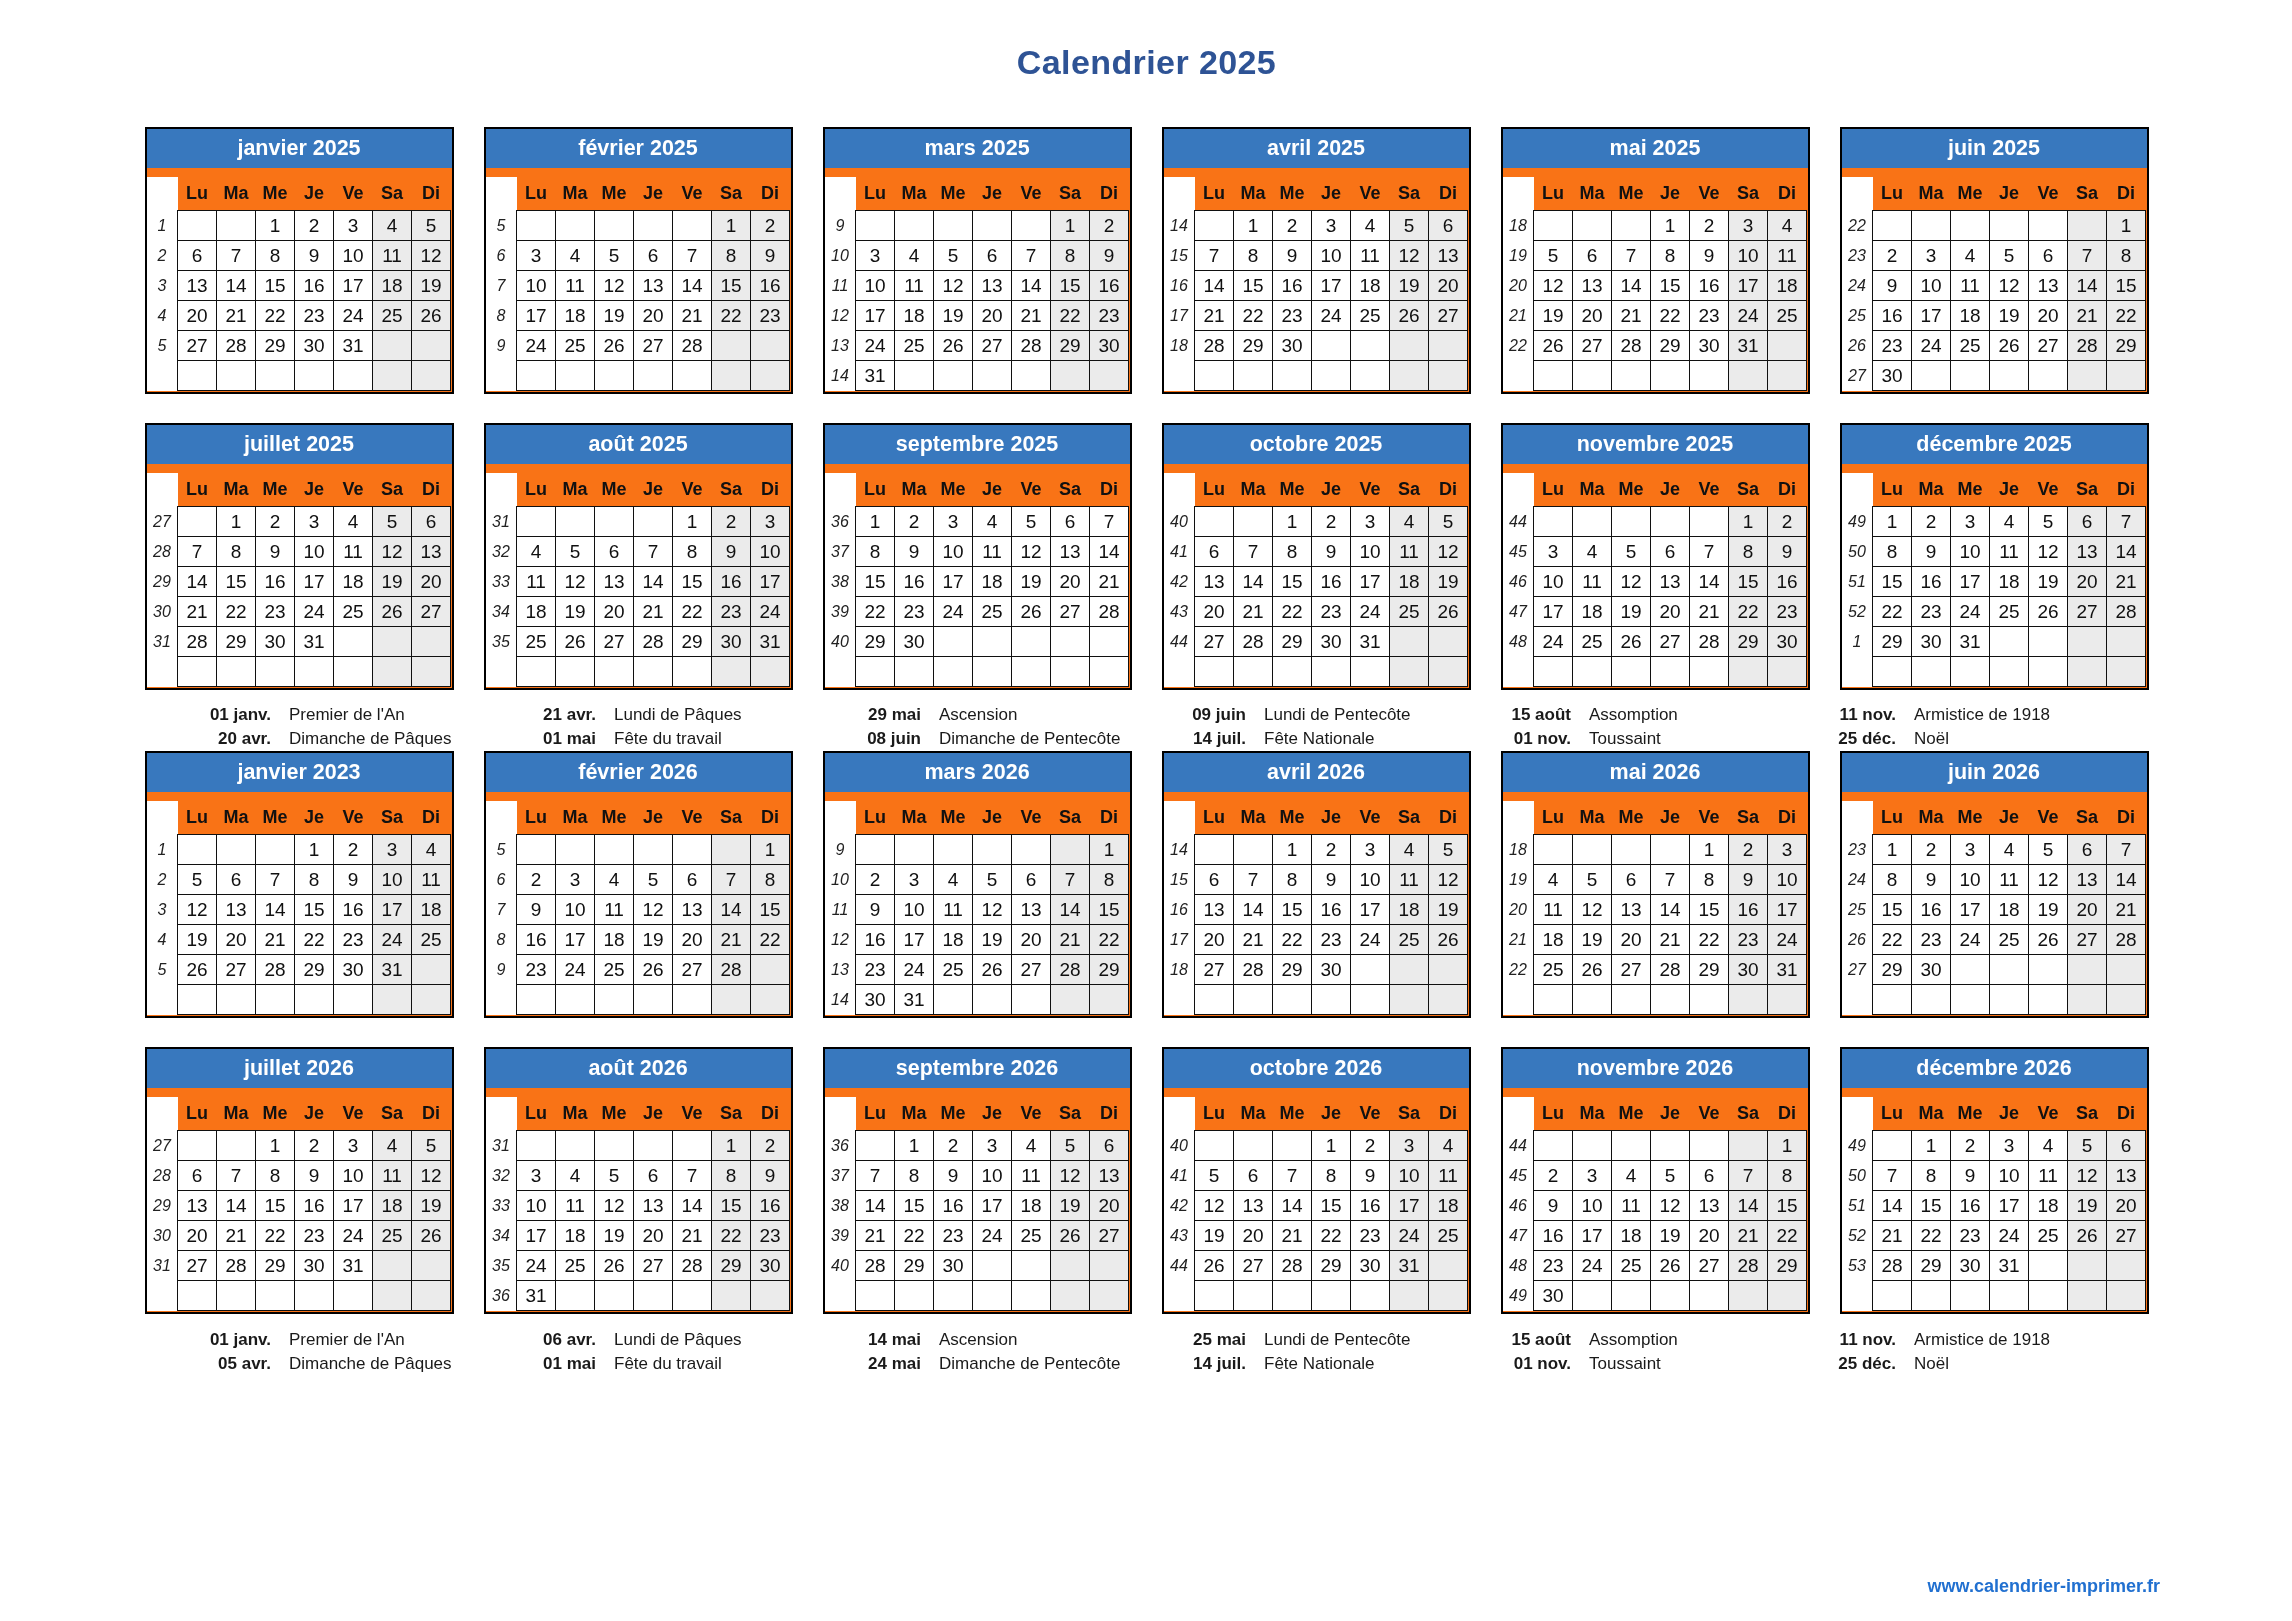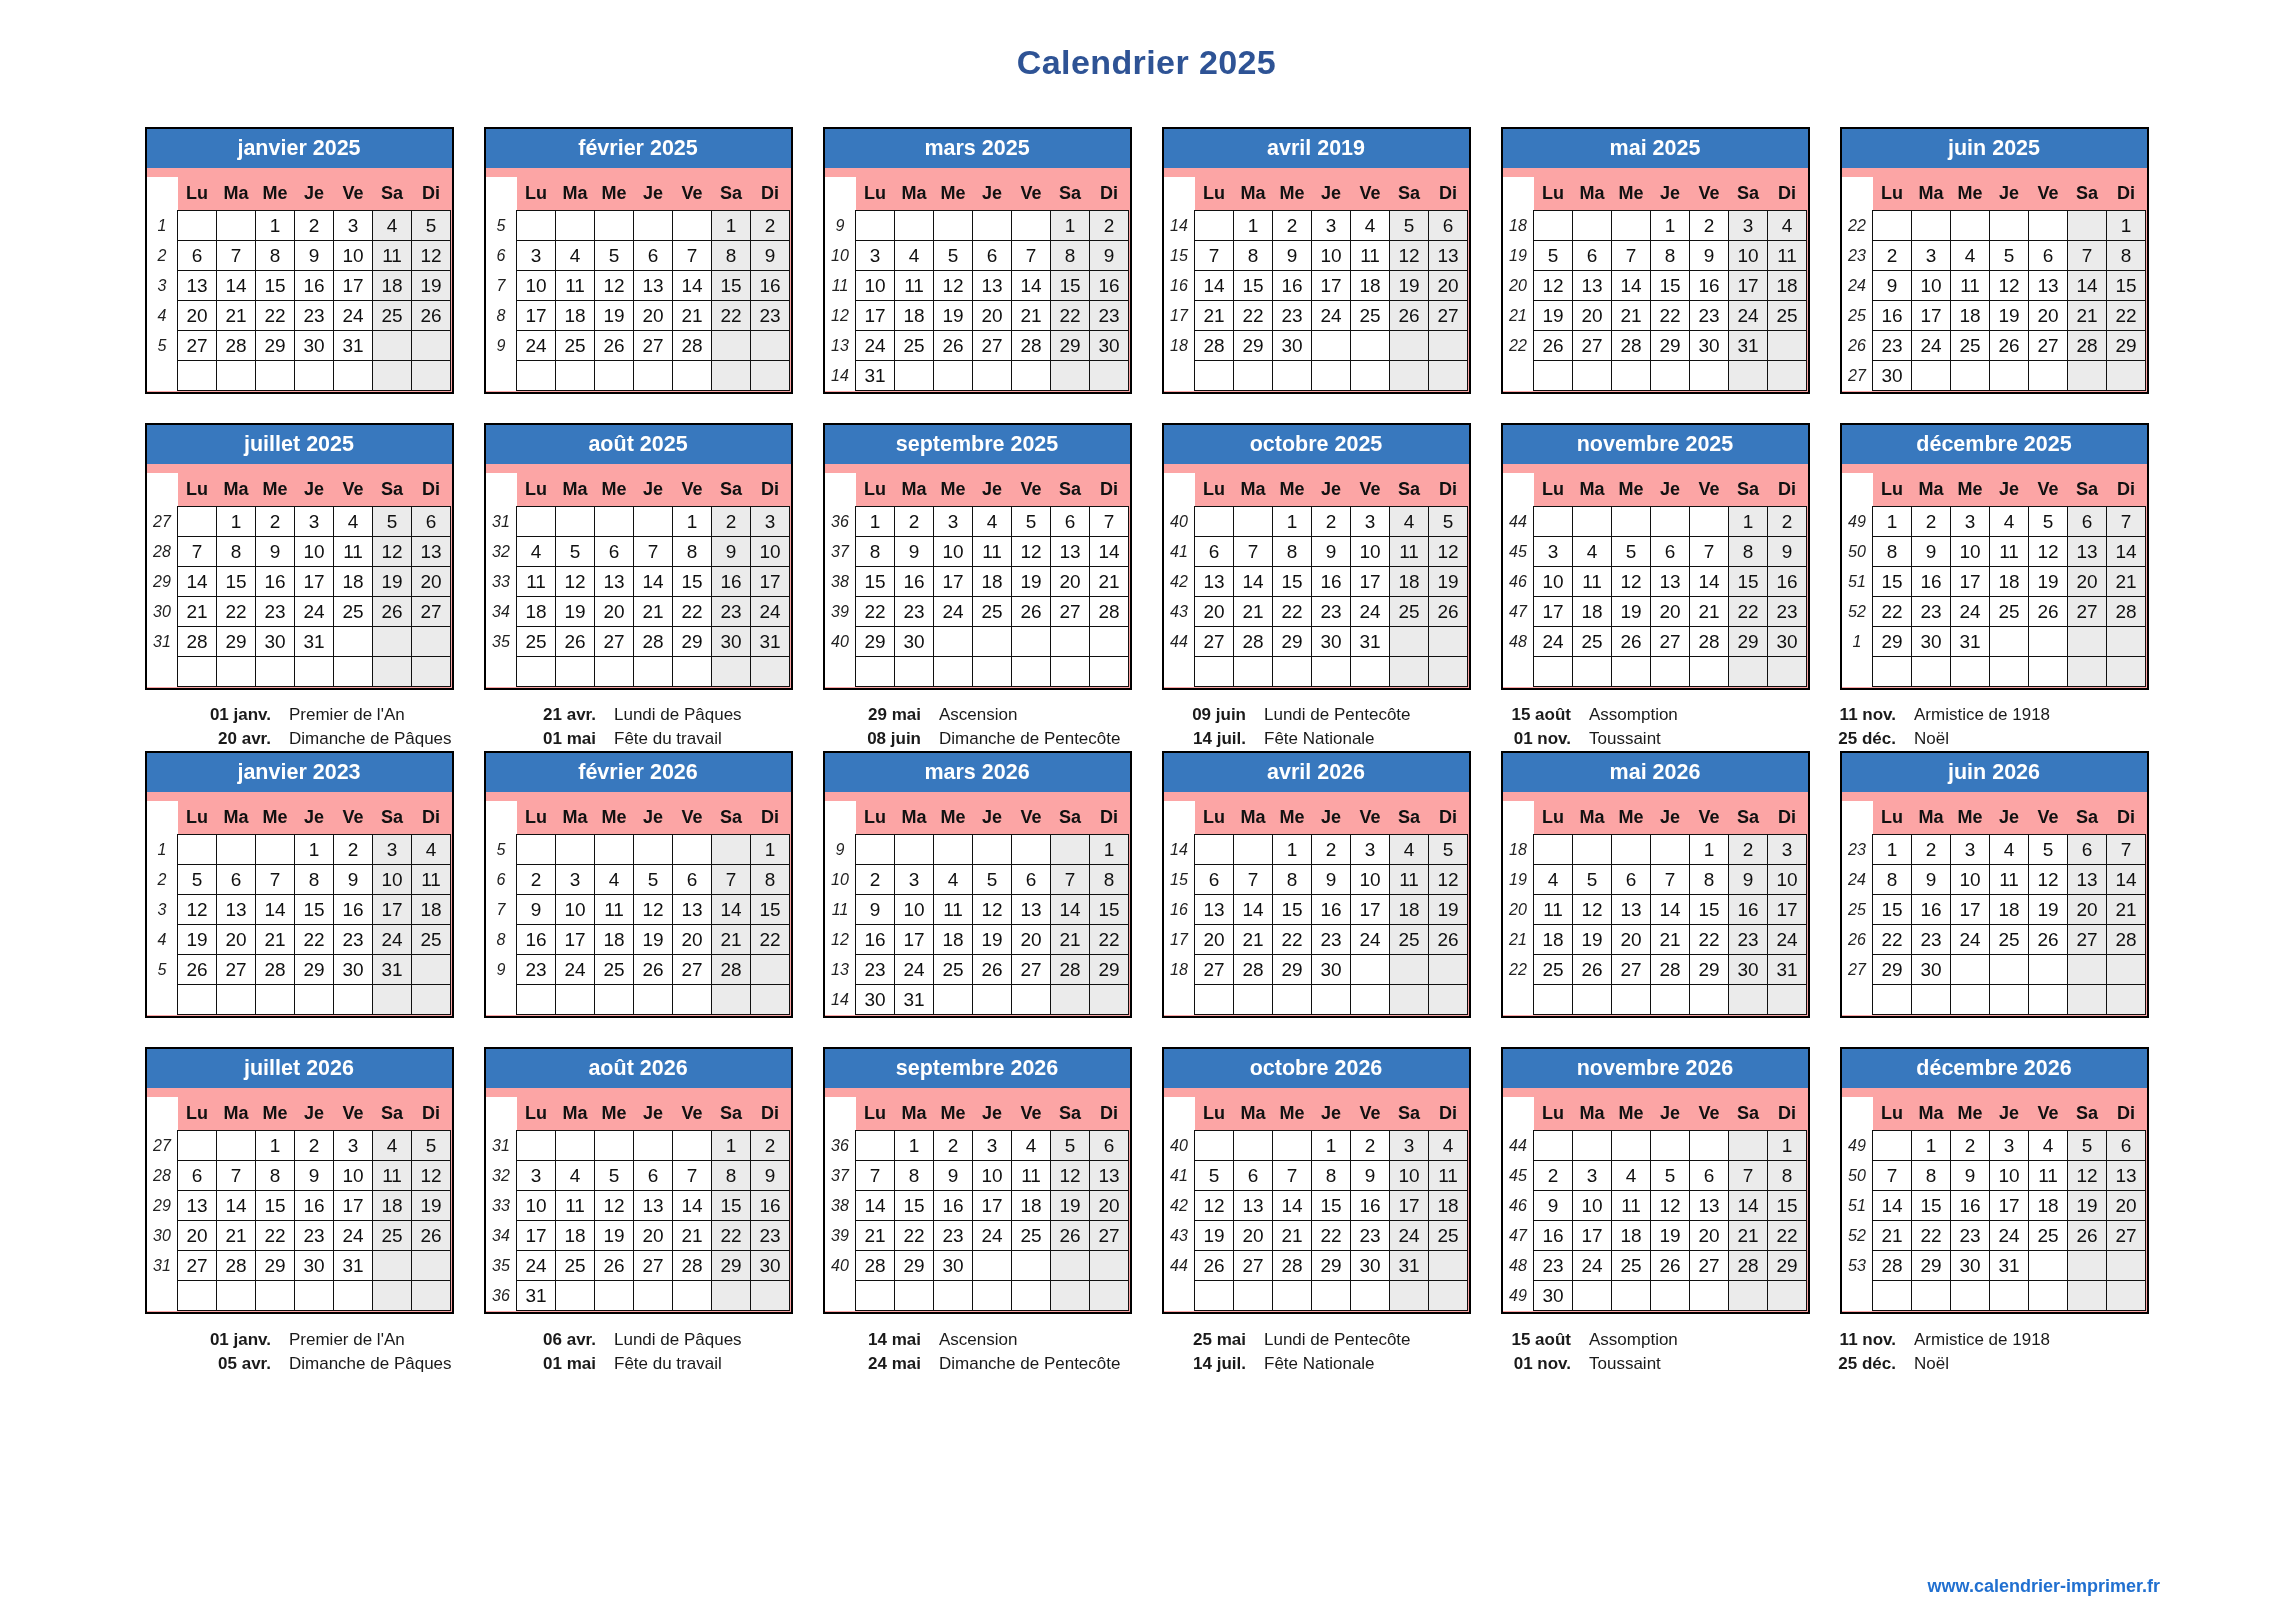--- a/index.html
+++ b/index.html
@@ -11,21 +11,21 @@
     margin:0;text-align:center;font-size:34px;font-weight:bold;
     color:var(--title-blue,#2E5395);
     padding:43px 0 45px 0;letter-spacing:0.4px;
   }
   .months{
     display:flex;flex-wrap:wrap;justify-content:center;
     column-gap:30px;row-gap:29px;
   }
   .month{
     width:309px;height:267px;box-sizing:border-box;
-    border:2.7px solid #000;background:#fca5a5;
+    border:2.7px solid #000;background:#f97316;
   }
   .mh{
     background:var(--header-blue,#3878BE);color:#fff;
     font-size:21.5px;font-weight:bold;text-align:center;
     height:39px;line-height:39px;
   }
   table.cal{border-collapse:collapse;margin:9px auto;}
   tr.dow th{
     border:none;height:33px;font-size:18px;font-weight:bold;
     text-align:center;color:#111;padding:0;
@@ -296,21 +296,21 @@
                 <td class="day"></td>
                 <td class="day"></td>
                 <td class="day we"></td>
                 <td class="day we"></td>
               </tr>
             </tbody>
     </table>
   </div>
 
   <div class="month">
-    <div class="mh">avril 2019</div>
+    <div class="mh">avril 2025</div>
     <table class="cal">
       <thead>
         <tr class="dow">
           <th class="wk"></th>
         <th>Lu</th>
                 <th>Ma</th>
                 <th>Me</th>
                 <th>Je</th>
                 <th>Ve</th>
                 <th>Sa</th>

